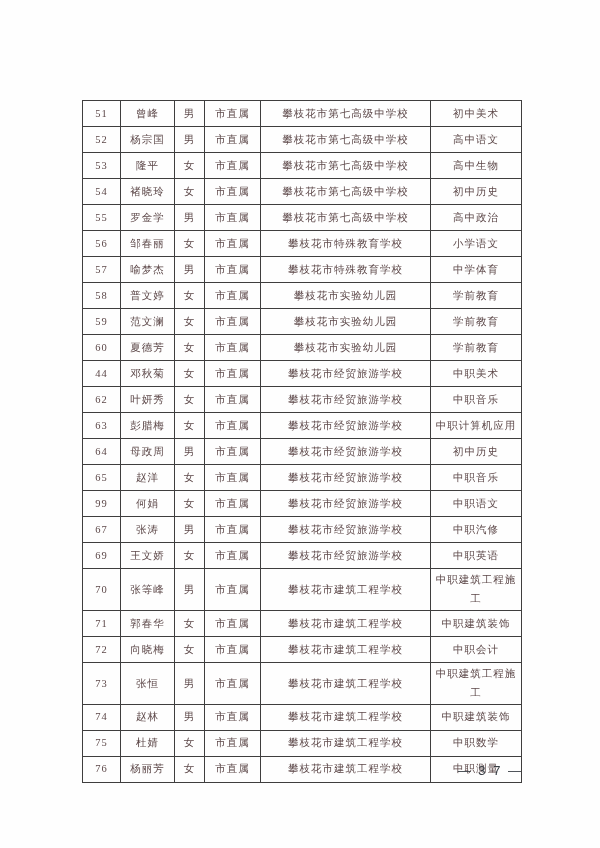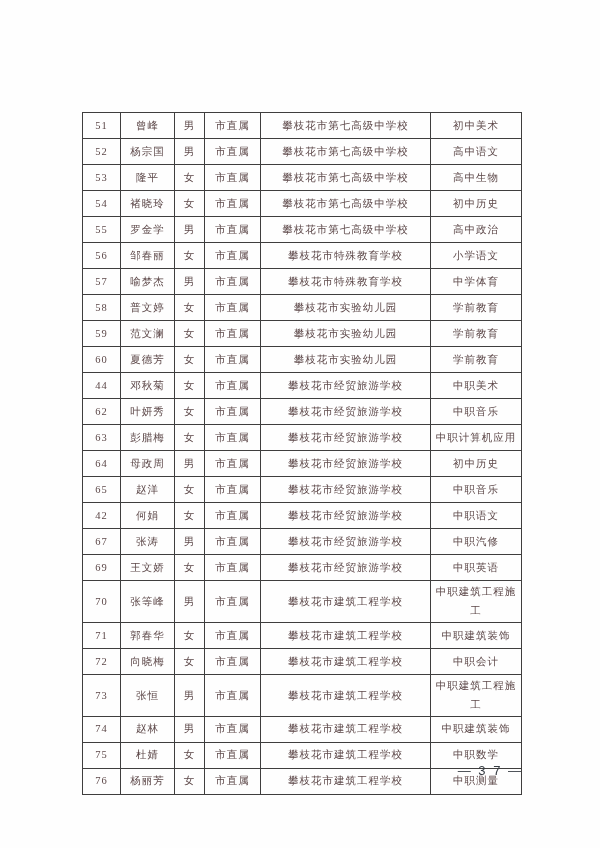--- a/index.html
+++ b/index.html
@@ -15,21 +15,21 @@
     overflow: hidden;
   }
   .page {
     position: absolute;
     inset: 0;
     background: #fefefe;
   }
   table.roster {
     position: absolute;
     left: 82px;
-    top: 112px;
+    top: 100px;
     width: 439px;
     border-collapse: collapse;
     table-layout: fixed;
     border: 1.4px solid var(--border-color, #3f3e3e);
   }
   table.roster td {
     border: 1px solid var(--border-color, #3f3e3e);
     height: 23px;
     padding: 1px 2px;
     text-align: center;
@@ -181,21 +181,21 @@
         </tr>
         <tr>
           <td>65</td>
           <td>赵洋</td>
           <td>女</td>
           <td>市直属</td>
           <td>攀枝花市经贸旅游学校</td>
           <td>中职音乐</td>
         </tr>
         <tr>
-          <td>42</td>
+          <td>99</td>
           <td>何娟</td>
           <td>女</td>
           <td>市直属</td>
           <td>攀枝花市经贸旅游学校</td>
           <td>中职语文</td>
         </tr>
         <tr>
           <td>67</td>
           <td>张涛</td>
           <td>男</td>

